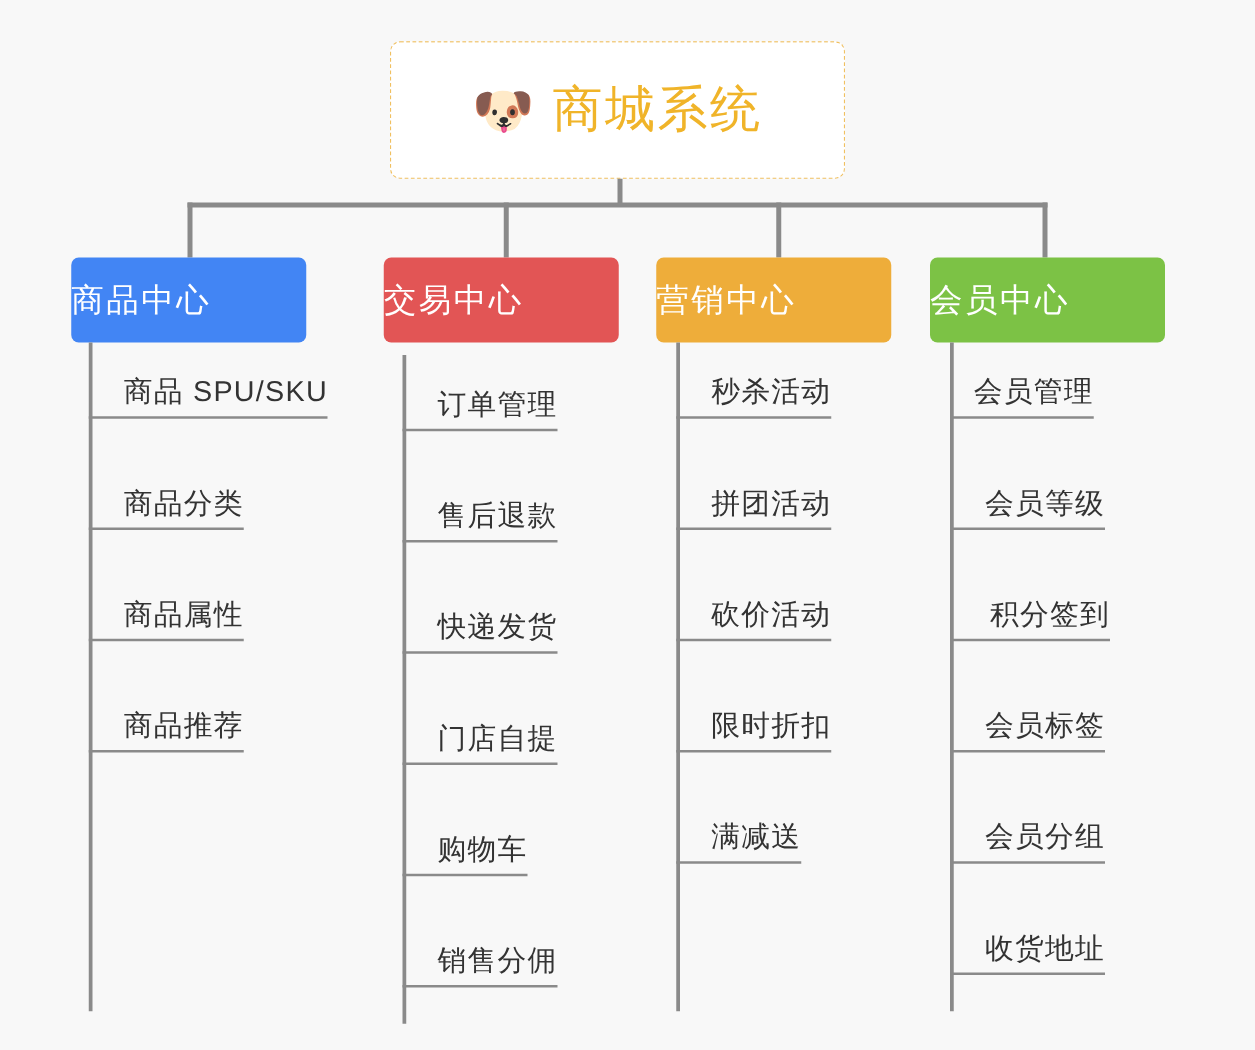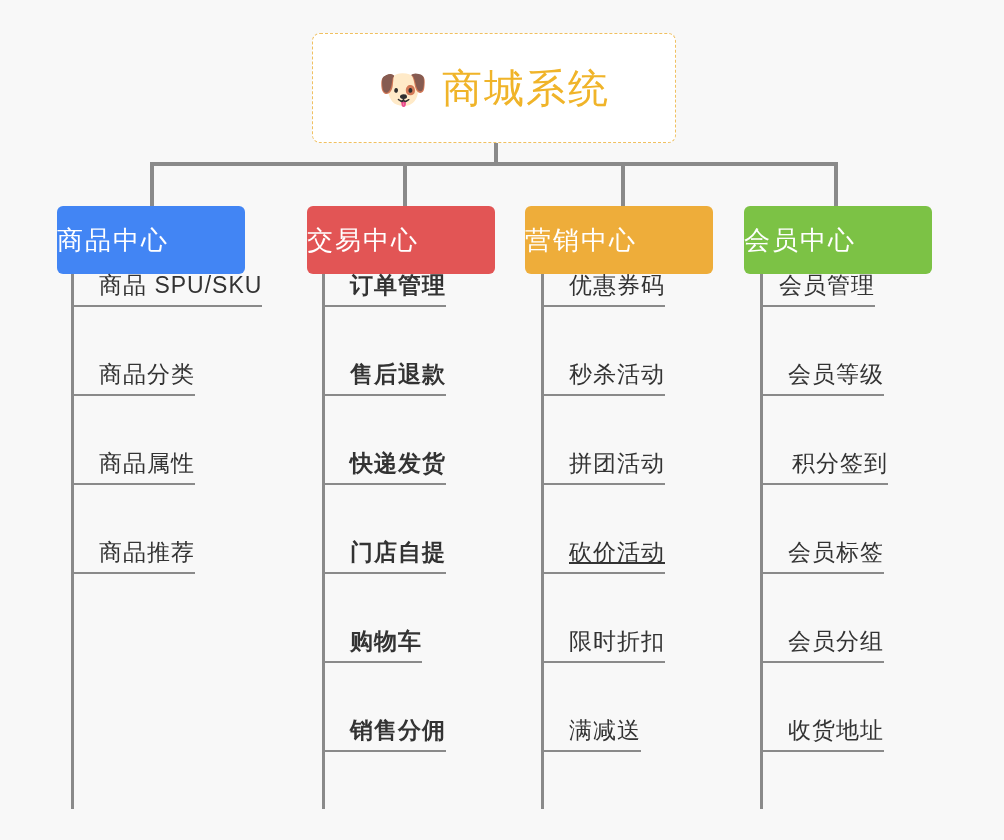--- a/index.html
+++ b/index.html
@@ -82,21 +82,21 @@
     left: 0;
     top: 0;
     width: 3px;
     background: #8a8a8a;
   }
   .leaf-item {
     position: relative;
     height: 89px;
     box-sizing: border-box;
     display: flex;
-    align-items: flex-start;
+    align-items: center;
     padding-left: 28px;
   }
   .leaf-label {
     font-size: 23px;
     color: #333333;
     line-height: 1;
     padding-bottom: 8px;
     border-bottom: 2px solid #8a8a8a;
     white-space: nowrap;
     letter-spacing: 1px;
@@ -146,21 +146,21 @@
         <span class="leaf-label" style="border-bottom-color: rgb(138, 138, 138);">商品分类</span>
       </div>
     <div class="leaf-item">
         <span class="leaf-label" style="border-bottom-color: rgb(138, 138, 138);">商品属性</span>
       </div>
     <div class="leaf-item">
         <span class="leaf-label" style="border-bottom-color: rgb(138, 138, 138);">商品推荐</span>
       </div>
   </div>
 
-  <div class="leaf-col" style="left:322px; top:274px; width:200px; height:540px;font-weight:bold;">
+  <div class="leaf-col" style="left:322px; top:284px; width:200px; height:540px;">
     <div class="leaf-spine" style="height: 535px; background: rgb(138, 138, 138);"></div>
     <div class="leaf-item">
         <span class="leaf-label" style="border-bottom-color: rgb(138, 138, 138);">订单管理</span>
       </div>
     <div class="leaf-item">
         <span class="leaf-label" style="border-bottom-color: rgb(138, 138, 138);">售后退款</span>
       </div>
     <div class="leaf-item">
         <span class="leaf-label" style="border-bottom-color: rgb(138, 138, 138);">快递发货</span>
       </div>
@@ -171,30 +171,27 @@
         <span class="leaf-label" style="border-bottom-color: rgb(138, 138, 138);">购物车</span>
       </div>
     <div class="leaf-item">
         <span class="leaf-label" style="border-bottom-color: rgb(138, 138, 138);">销售分佣</span>
       </div>
   </div>
 
   <div class="leaf-col" style="left:541px; top:274px; width:200px; height:540px;">
     <div class="leaf-spine" style="height: 535px; background: rgb(138, 138, 138);"></div>
     <div class="leaf-item">
-        <span class="leaf-label" style="border-bottom-color: rgb(138, 138, 138);">优惠券码</span>
-      </div>
-    <div class="leaf-item">
         <span class="leaf-label" style="border-bottom-color: rgb(138, 138, 138);">秒杀活动</span>
       </div>
     <div class="leaf-item">
         <span class="leaf-label" style="border-bottom-color: rgb(138, 138, 138);">拼团活动</span>
       </div>
     <div class="leaf-item">
-        <span class="leaf-label" style="border-bottom-color: rgb(138, 138, 138); text-decoration: underline;">砍价活动</span>
+        <span class="leaf-label" style="border-bottom-color: rgb(138, 138, 138);">砍价活动</span>
       </div>
     <div class="leaf-item">
         <span class="leaf-label" style="border-bottom-color: rgb(138, 138, 138);">限时折扣</span>
       </div>
     <div class="leaf-item">
         <span class="leaf-label" style="border-bottom-color: rgb(138, 138, 138);">满减送</span>
       </div>
   </div>
 
   <div class="leaf-col" style="left:760px; top:274px; width:200px; height:540px;">

